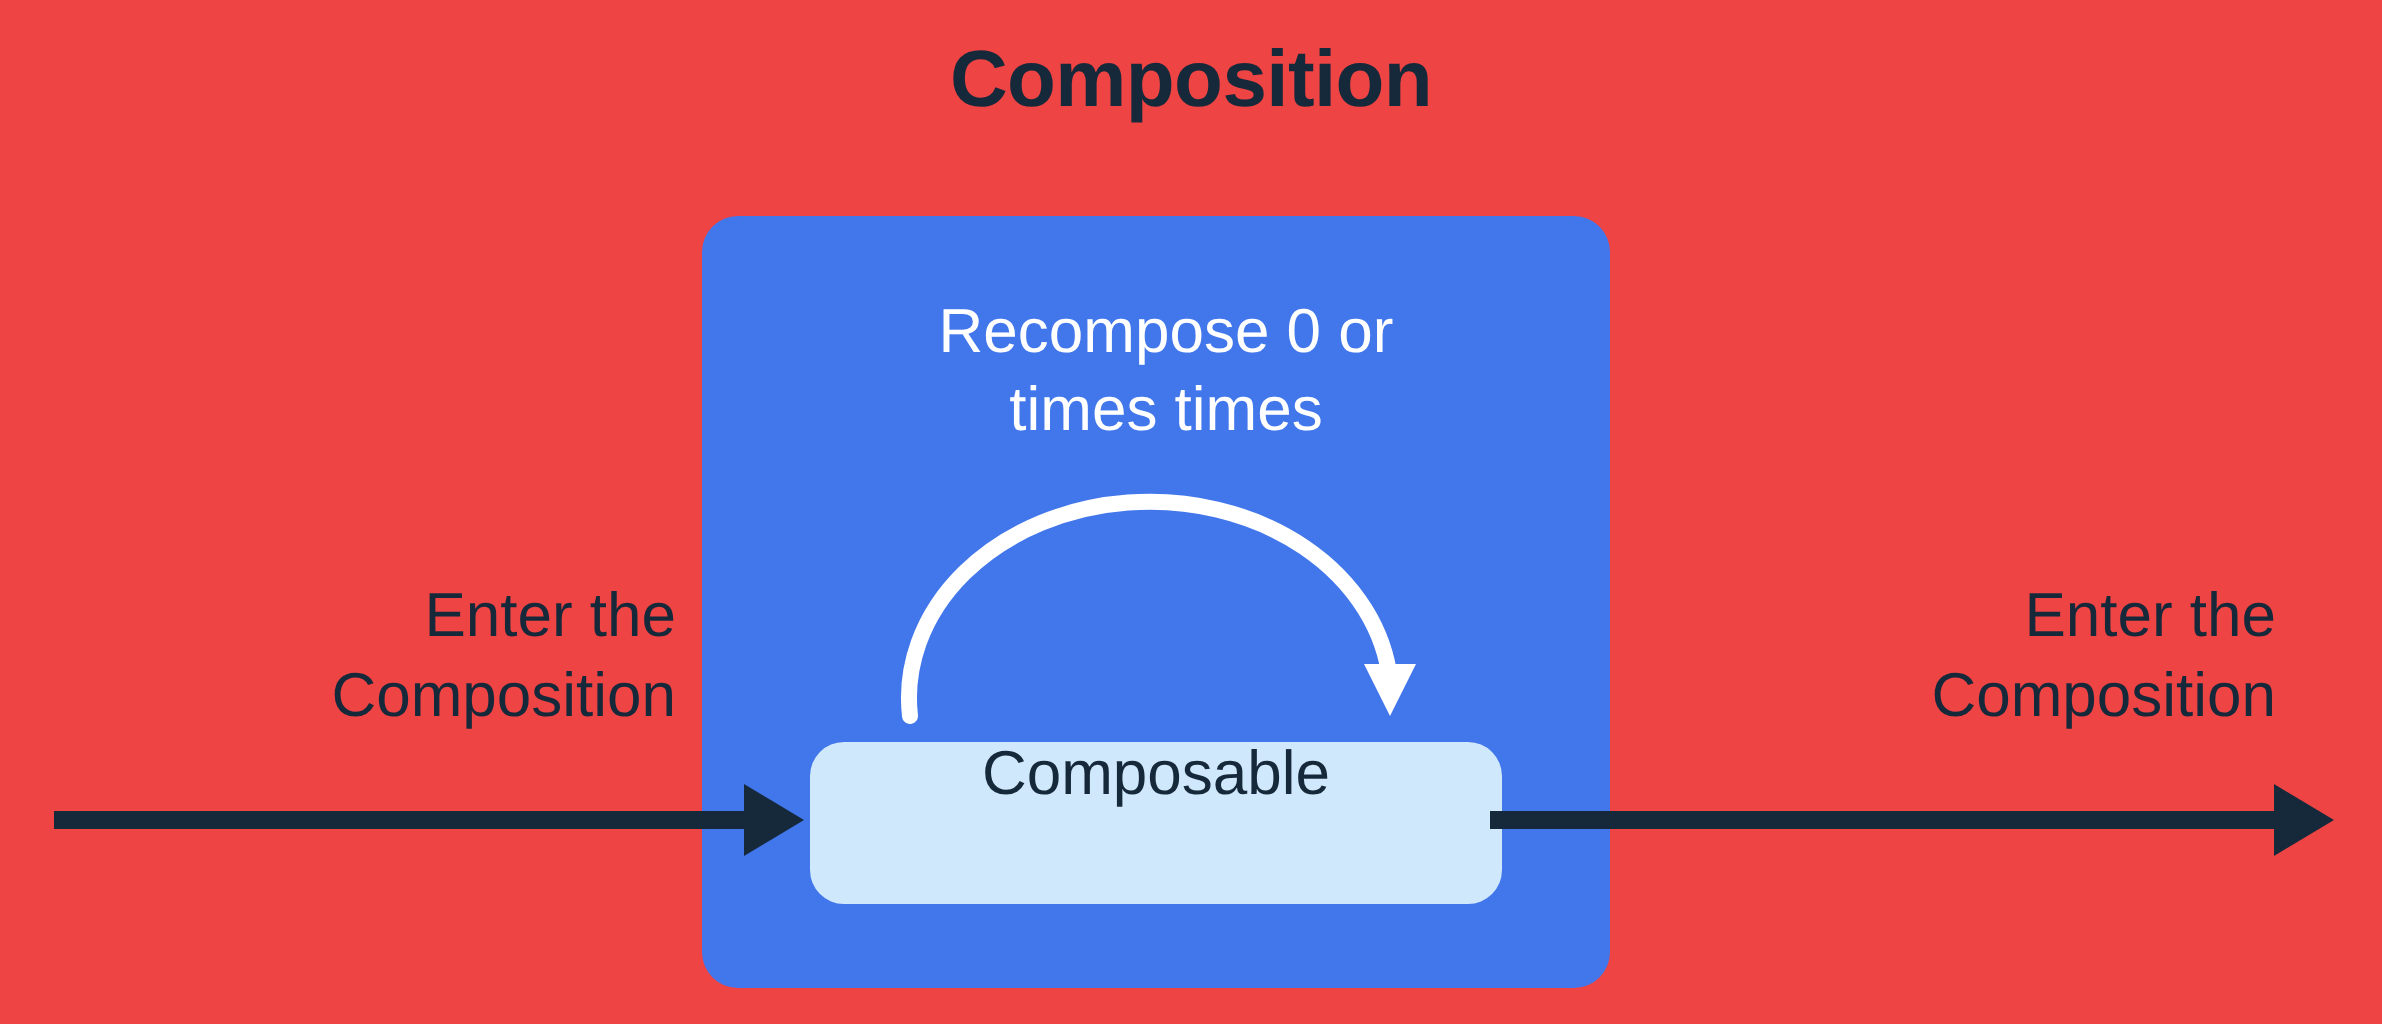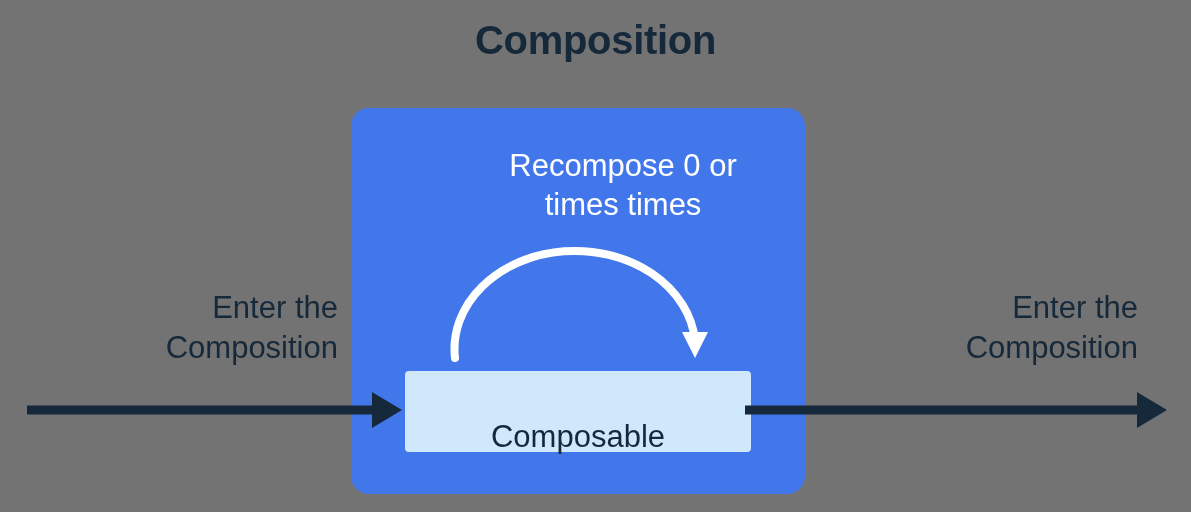--- a/index.html
+++ b/index.html
@@ -7,21 +7,21 @@
     padding: 0;
     background: #ffffff;
   }
   body {
     font-family: "Liberation Sans", sans-serif;
   }
   #canvas {
     position: relative;
     width: 1191px;
     height: 512px;
-    background: #737373;
+    background: #ef4444;
     overflow: hidden;
   }
 
   
   .title {
     position: absolute;
     left: 0;
     top: 18px;
     width: 1191px;
     text-align: center;
@@ -46,43 +46,42 @@
   
   .recompose-label {
     position: absolute;
     left: 351px;
     top: 146px;
     width: 464px;
     text-align: center;
     font-size: 31px;
     color: #ffffff;
     line-height: 1.26;
-    padding-left: 40px;
   }
 
   
   .loop-arc {
     position: absolute;
     left: 430px;
     top: 240px;
     width: 300px;
     height: 130px;
   }
 
   
   .composable-box {
     position: absolute;
     left: 405px;
     top: 371px;
     width: 346px;
     height: 81px;
     background: #d0e8fb;
-    border-radius: 4px;
+    border-radius: 17px;
     display: flex;
-    align-items: flex-end;
+    align-items: flex-start;
     justify-content: center;
   }
   .composable-label {
     font-size: 31px;
     color: #16293a;
     line-height: 1;
   }
 
   
   .side-label {

